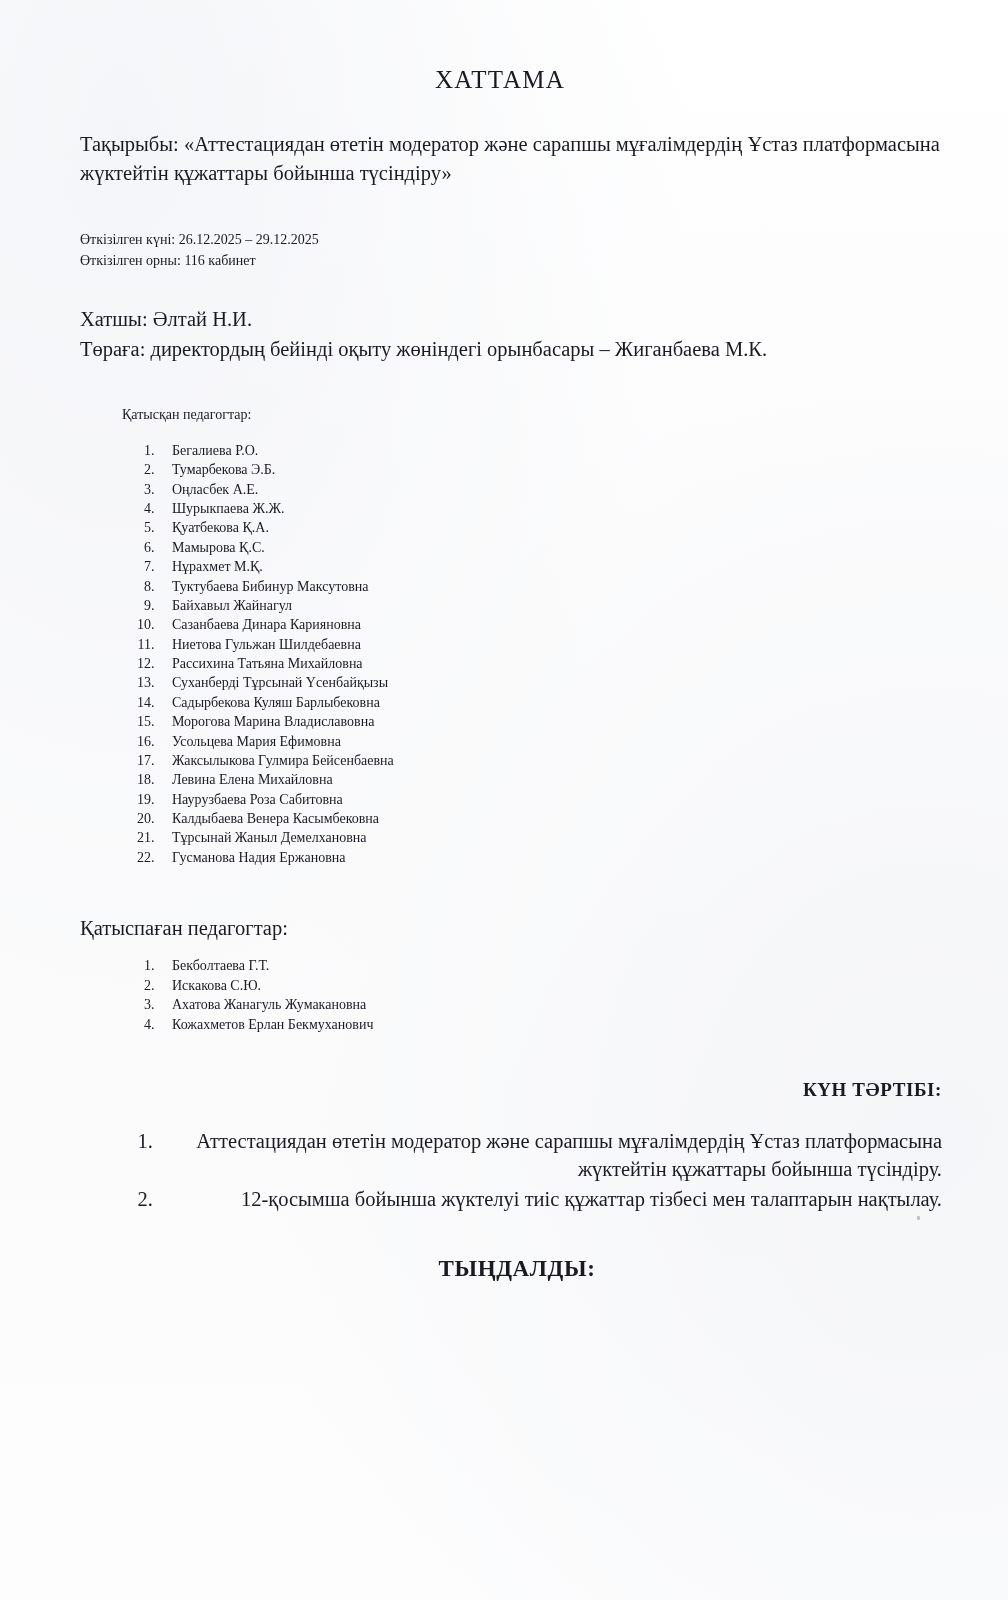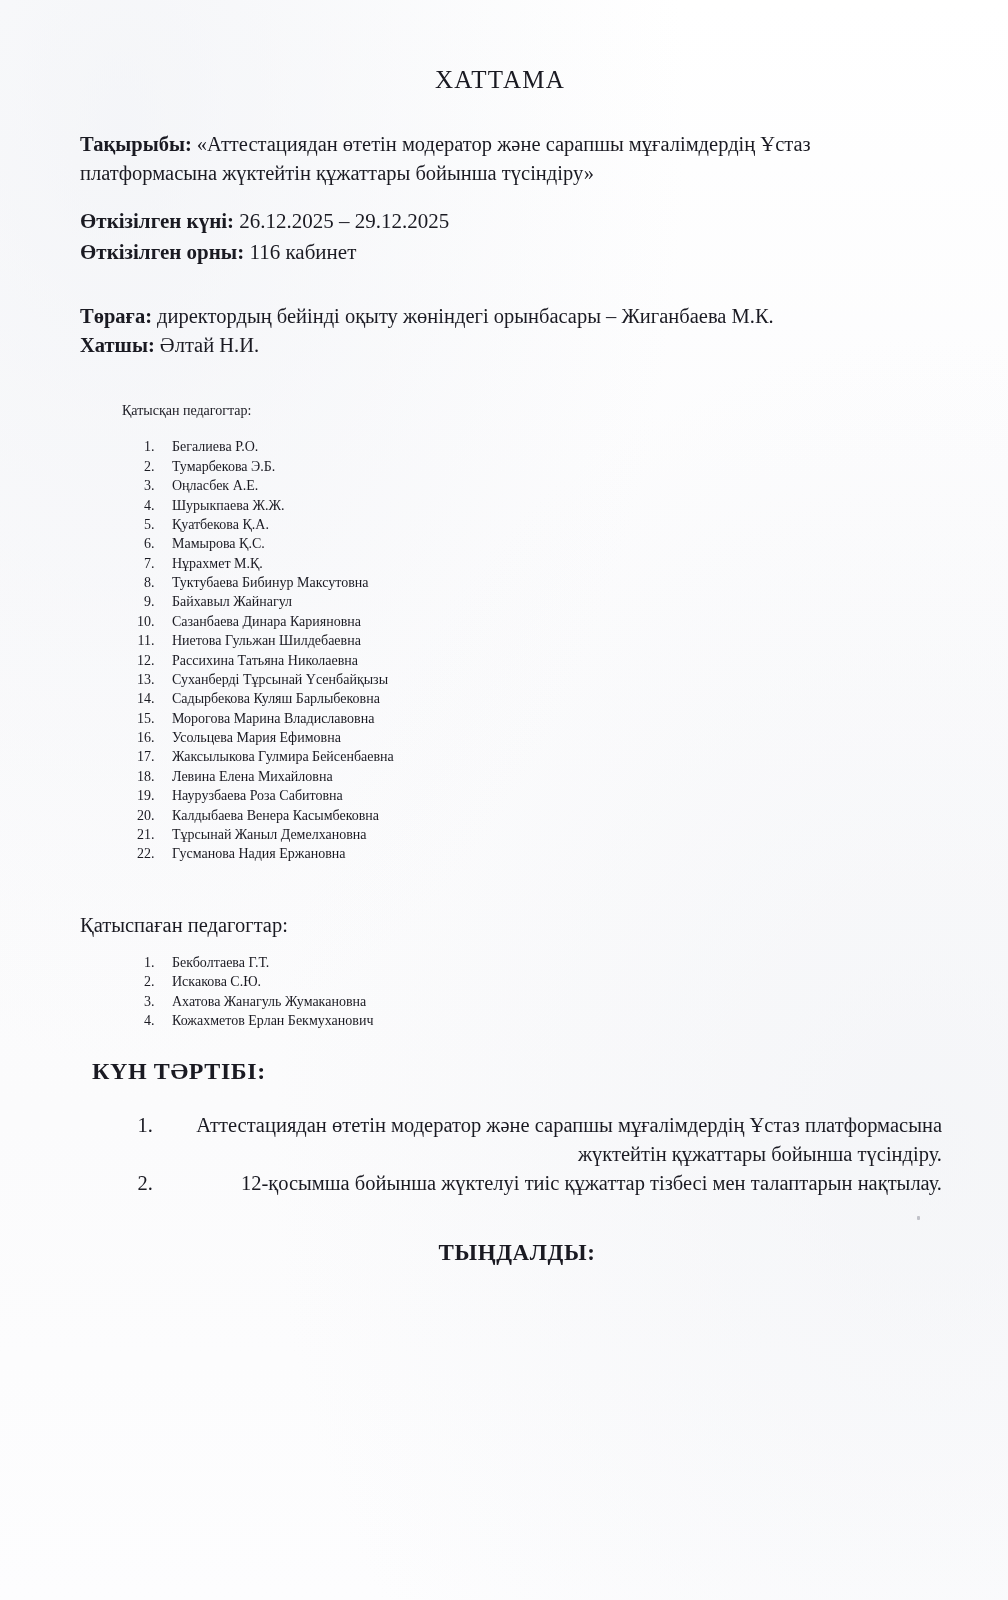--- a/index.html
+++ b/index.html
@@ -51,26 +51,26 @@
     margin-top: 36px;
     font-size: 20.5px;
     line-height: 1.42;
     text-align: left;
   }
   .field-block p {
     margin: 0;
   }
 
   .lbl {
-    font-weight: bold;
+    font-weight: normal;
   }
 
   .meta-block {
-    margin-top: 18px;
-    font-size: 21px;
+    margin-top: 42px;
+    font-size: 14px;
     line-height: 1.46;
   }
   .meta-block p { margin: 0; }
 
   .chair-block {
     margin-top: 34px;
     font-size: 20.5px;
     line-height: 1.46;
   }
   .chair-block p { margin: 0; }
@@ -96,25 +96,26 @@
     margin-top: 16px;
     line-height: 1.40;
   }
 
   .absent-label {
     margin-top: 50px;
     font-size: 20.5px;
   }
 
   .agenda-heading {
-    margin-top: 27px;
+    margin-top: 44px;
     margin-left: 12px;
-    font-size: 24px;
+    font-size: 19px;
     font-weight: bold;
     letter-spacing: 0.6px;
+    text-align: right;
   }
 
   ol.agenda {
     margin: 26px 0 0 0;
     padding-left: 78px;
     font-size: 20.5px;
     line-height: 1.40;
     text-align: right;
   }
   ol.agenda li {
@@ -156,41 +157,41 @@
   </div>
 
   <div class="meta-block">
     <p><span class="lbl">Өткізілген күні:</span>
       <span>26.12.2025 – 29.12.2025</span></p>
     <p><span class="lbl">Өткізілген орны:</span>
       <span>116 кабинет</span></p>
   </div>
 
   <div class="chair-block">
+    <p><span class="lbl">Хатшы:</span>
+      <span>Әлтай Н.И.</span></p>
     <p><span class="lbl">Төраға:</span>
       <span>директордың бейінді оқыту жөніндегі орынбасары – Жиганбаева М.К.</span></p>
-    <p><span class="lbl">Хатшы:</span>
-      <span>Әлтай Н.И.</span></p>
   </div>
 
   <div class="section-label">Қатысқан педагогтар:</div>
 
   <ol class="people">
     <li>Бегалиева Р.О.</li>
     <li>Тумарбекова Э.Б.</li>
     <li>Оңласбек А.Е.</li>
     <li>Шурыкпаева Ж.Ж.</li>
     <li>Қуатбекова Қ.А.</li>
     <li>Мамырова Қ.С.</li>
     <li>Нұрахмет М.Қ.</li>
     <li>Туктубаева Бибинур Максутовна</li>
     <li>Байхавыл Жайнагул</li>
     <li>Сазанбаева Динара Карияновна</li>
     <li>Ниетова Гульжан Шилдебаевна</li>
-    <li>Рассихина Татьяна Николаевна</li>
+    <li>Рассихина Татьяна Михайловна</li>
     <li>Суханберді Тұрсынай Үсенбайқызы</li>
     <li>Садырбекова Куляш Барлыбековна</li>
     <li>Морогова Марина Владиславовна</li>
     <li>Усольцева Мария Ефимовна</li>
     <li>Жаксылыкова Гулмира Бейсенбаевна</li>
     <li>Левина Елена Михайловна</li>
     <li>Наурузбаева Роза Сабитовна</li>
     <li>Калдыбаева Венера Касымбековна</li>
     <li>Тұрсынай Жаныл Демелхановна</li>
     <li>Гусманова Надия Ержановна</li>

